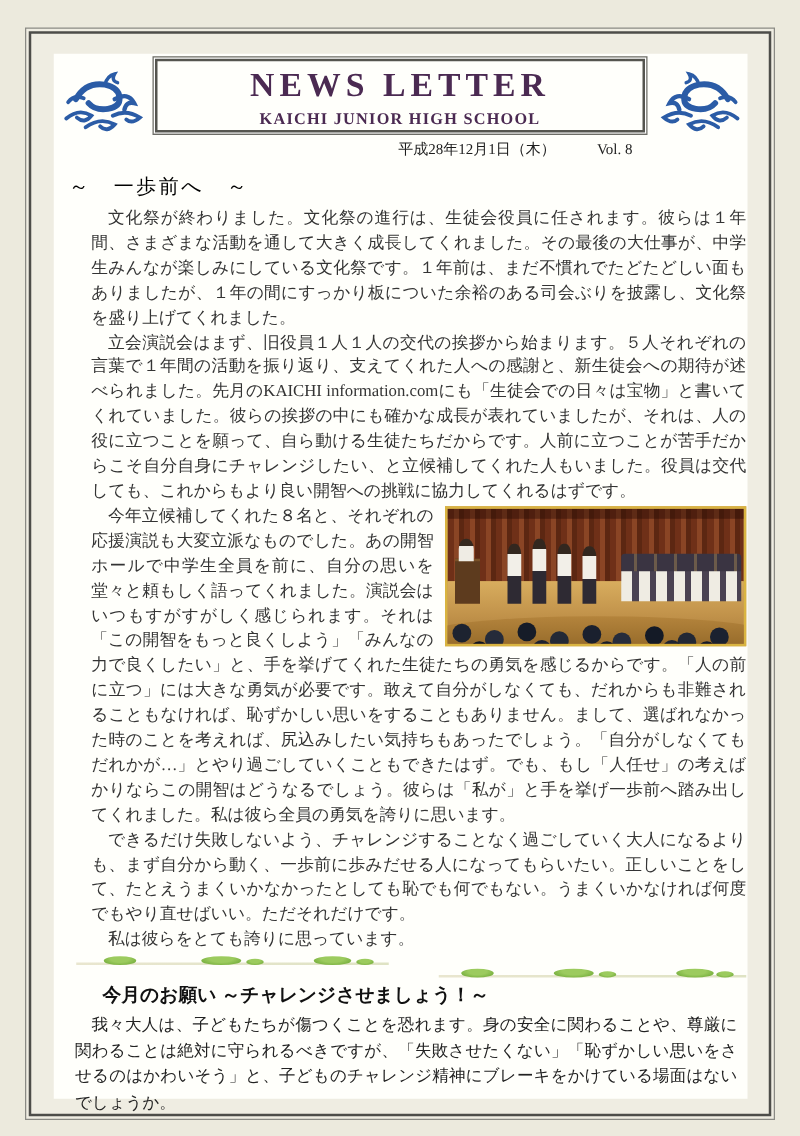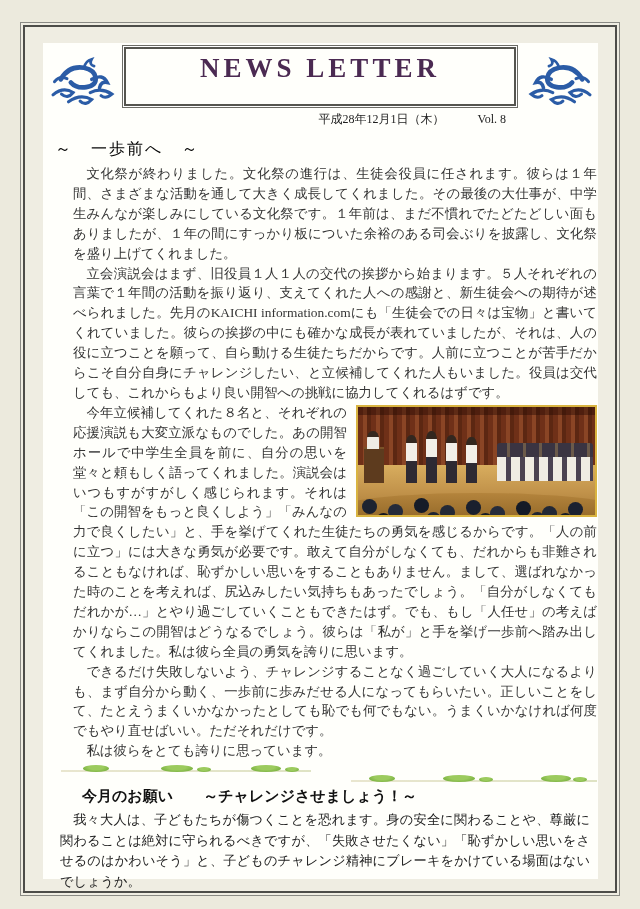--- a/index.html
+++ b/index.html
@@ -80,21 +80,21 @@
   .div-seg{position:absolute;height:2px;background:linear-gradient(90deg,#e9e6cf,#dfe3c4);}
   .seg1{left:18px;top:5px;width:250px;}
   .seg2{left:308px;top:15px;width:246px;}
   .tuft{position:absolute;top:-5px;width:26px;height:7px;border-radius:50%;
         background:radial-gradient(ellipse at 50% 30%,#9ccb5e 0 40%,#7cb342 75%,#6aa138);}
   .tuft.small{width:14px;height:5px;top:-3px;}
 
   
   .request{font-family:"Liberation Sans","DejaVu Sans",sans-serif;color:#222;}
   .request-title{margin:2px 0 4px 39px;font-size:15px;font-weight:bold;color:#111;}
-  .request-title .sub{margin-left:26px;}
+  .request-title .sub{}
   .request-body{font-size:13.2px;line-height:20.6px;padding:0 8px 0 17px;text-align:justify;}
   .request-body p{margin:0;}
   .request-body p.indent{text-indent:1em;}
 </style>
 </head>
 <body>
 
 <div class="canvas">
   <div class="frame-outer">
     <div class="frame-inner"></div>
@@ -121,20 +121,21 @@
           <path d="M12,37 Q18,29 28,33" stroke-width="4"></path>
           <path d="M60,34 Q74,26 80,38 Q72,36 70,45" stroke-width="4.5"></path>
           <path d="M10,54 Q23,43 36,51 Q29,60 21,53" stroke-width="4"></path>
           <path d="M30,63 Q45,52 60,60 Q52,69 45,62" stroke-width="4"></path>
           <path d="M58,51 Q72,44 86,53 Q78,60 72,55" stroke-width="4"></path>
         </g>
       </svg>
 
       <div class="masthead-box">
         <div class="masthead-title">NEWS  LETTER</div>
+        <div class="masthead-sub">KAICHI JUNIOR HIGH SCHOOL</div>
       </div>
 
       <div class="dateline">
         <span>平成28年12月1日（木）</span>
         <span class="vol">Vol. 8</span>
       </div>
     </div>
 
     <div class="headline">～　一歩前へ　～</div>
 

